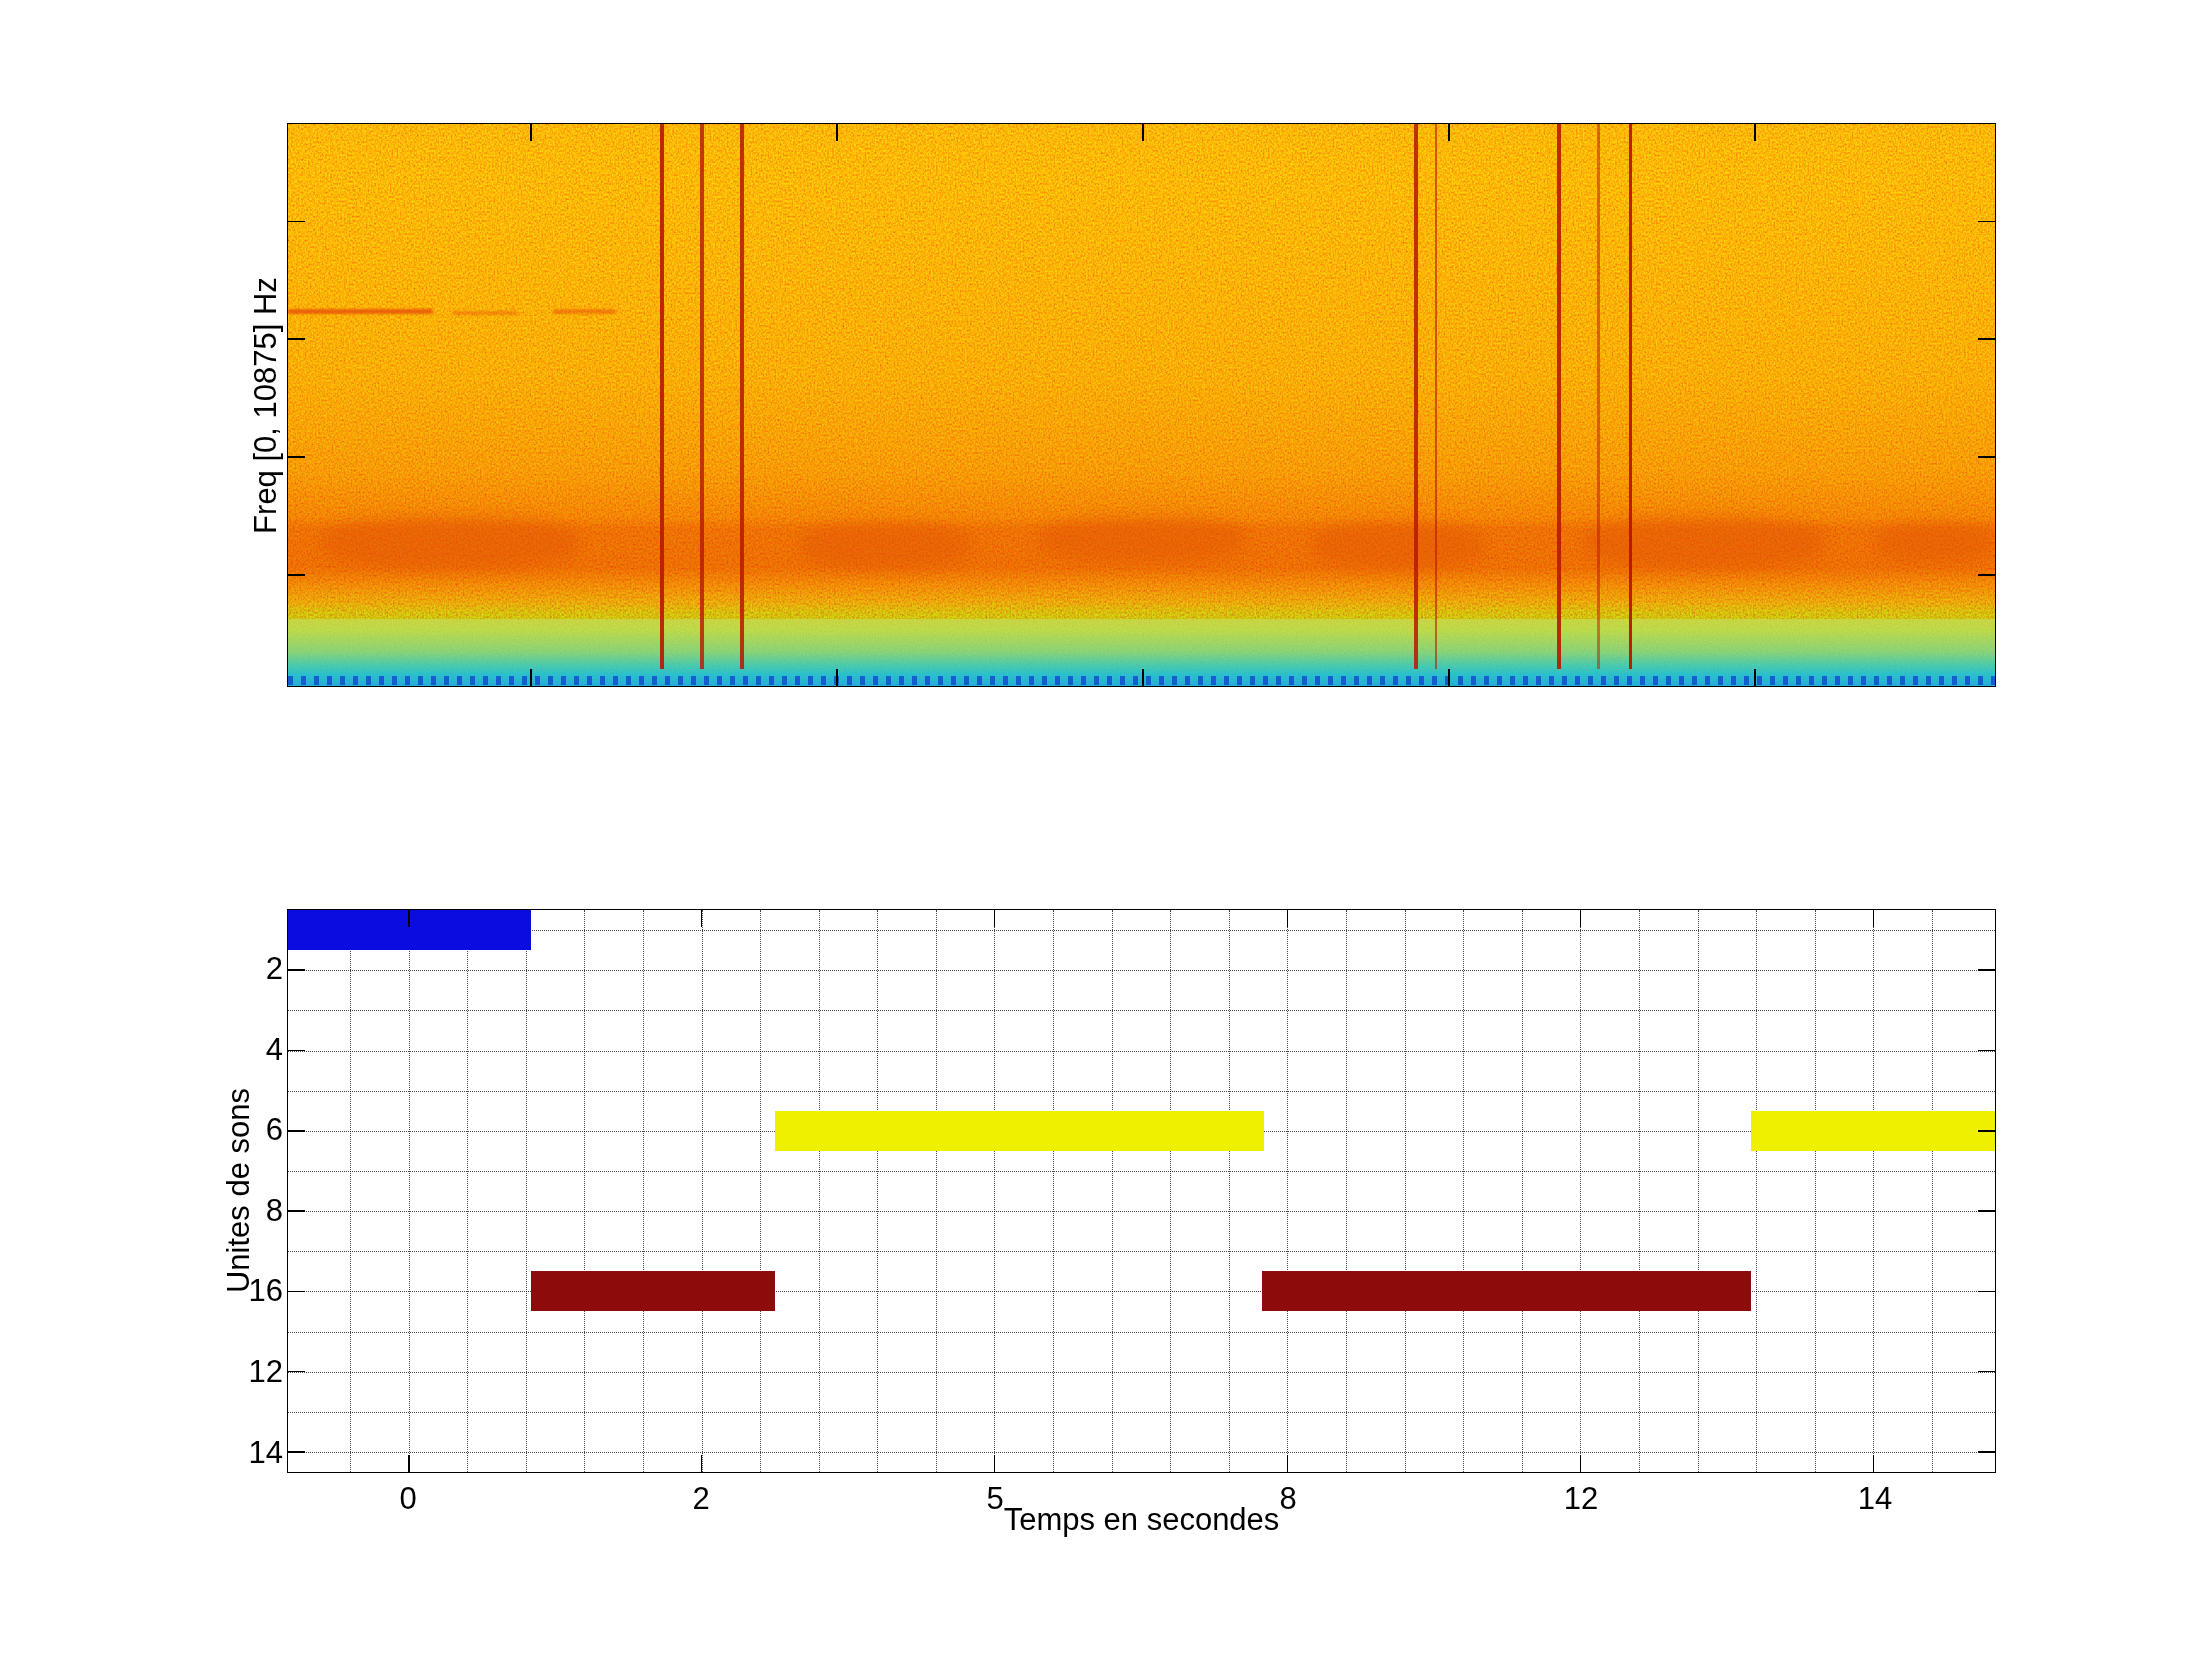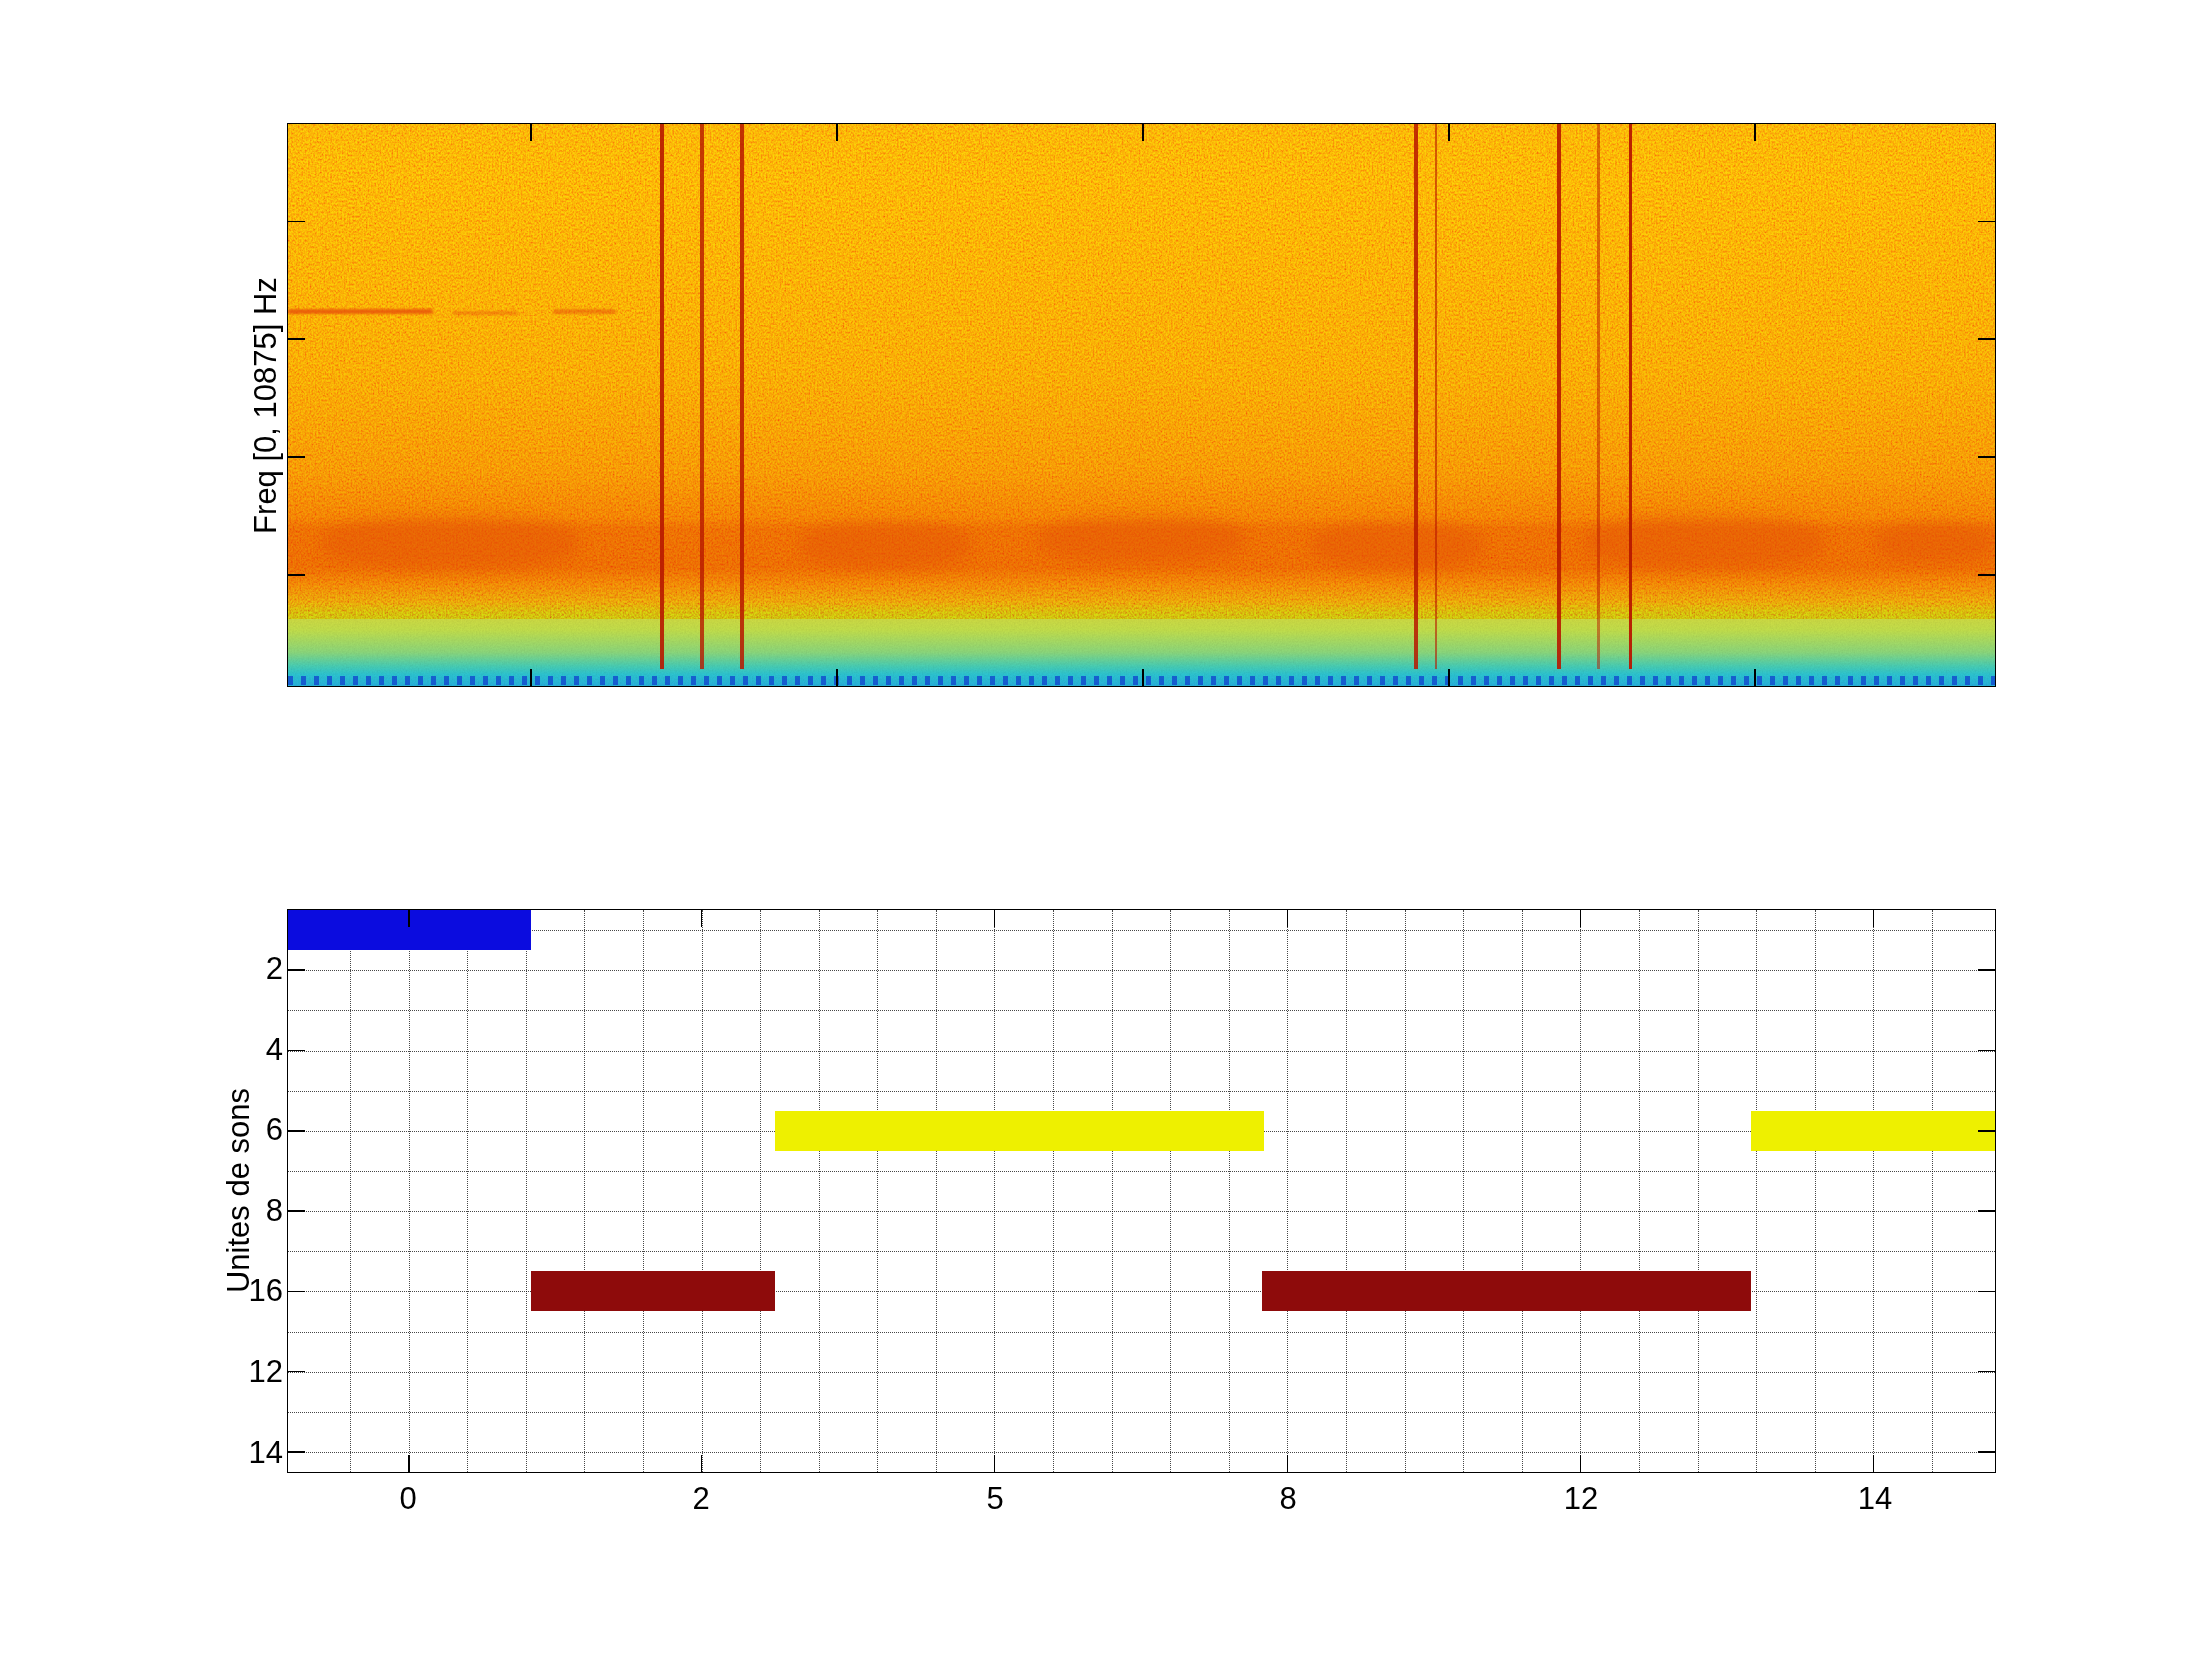--- a/index.html
+++ b/index.html
@@ -167,20 +167,21 @@
       <div class="tick h" style="top: calc(67.86% - 0.8px); left: 0px;"></div>
       <div class="tick h" style="top: calc(67.86% - 0.8px); right: 0px;"></div>
       <div class="tick h" style="top: calc(82.14% - 0.8px); left: 0px;"></div>
       <div class="tick h" style="top: calc(82.14% - 0.8px); right: 0px;"></div>
       <div class="tick h" style="top: calc(96.43% - 0.8px); left: 0px;"></div>
       <div class="tick h" style="top: calc(96.43% - 0.8px); right: 0px;"></div>
     </div>
 
   <div class="axlabel vlabel" style="left:-41px;top:387px;">Freq [0, 10875] Hz</div>
   <div class="axlabel vlabel" style="left:-68px;top:1172px;">Unites de sons</div>
+  <div class="axlabel" style="left:835px;top:1501px;">Temps en secondes</div>
 
   <div id="labels">
       <div class="ticklabel xticklab" style="left: 408px;">0</div>
       <div class="ticklabel xticklab" style="left: 701px;">2</div>
       <div class="ticklabel xticklab" style="left: 995px;">5</div>
       <div class="ticklabel xticklab" style="left: 1288px;">8</div>
       <div class="ticklabel xticklab" style="left: 1581px;">12</div>
       <div class="ticklabel xticklab" style="left: 1875px;">14</div>
       <div class="ticklabel yticklab" style="top: 952px;">2</div>
       <div class="ticklabel yticklab" style="top: 1033px;">4</div>

